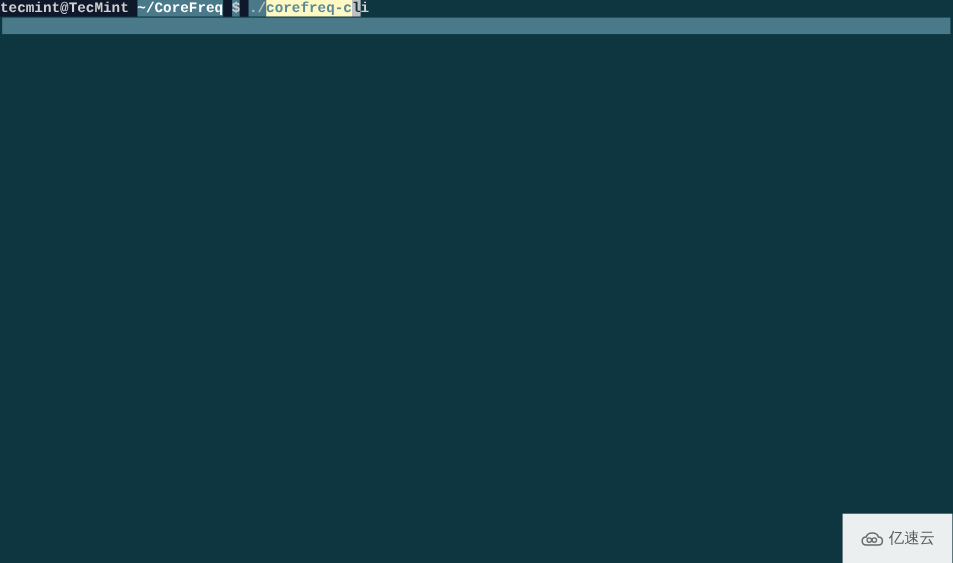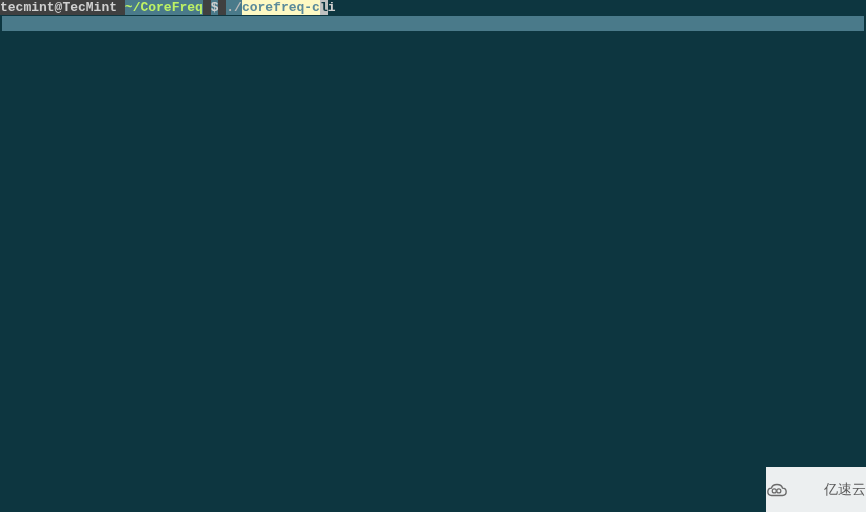--- a/index.html
+++ b/index.html
@@ -21,25 +21,25 @@
       height: 100%;
     }
     .prompt-line {
       height: 16px;
       line-height: 16px;
       white-space: pre;
       font-weight: bold;
     }
     .prompt-user {
       color: #d0d0d0;
-      background: #404040;
+      background: #0f172a;
       font-weight: bold;
     }
     .prompt-path {
-      color: #bef264;
+      color: #ffffff;
       background: #4a7a8a;
       font-weight: bold;
     }
     .prompt-dollar {
       color: #d0d0d0;
       background: #4a7a8a;
       font-weight: bold;
     }
     .typed {
       color: #b8b8b8;
@@ -65,21 +65,21 @@
     }
     .watermark {
       position: absolute;
       right: 0;
       bottom: 0;
       width: 100px;
       height: 45px;
       background: rgba(255,255,255,0.92);
       display: flex;
       align-items: center;
-      justify-content: space-between;
+      justify-content: center;
       gap: 4px;
     }
     .watermark-icon {
       width: 22px;
       height: 16px;
       position: relative;
     }
     .watermark-icon svg {
       width: 100%;
       height: 100%;

